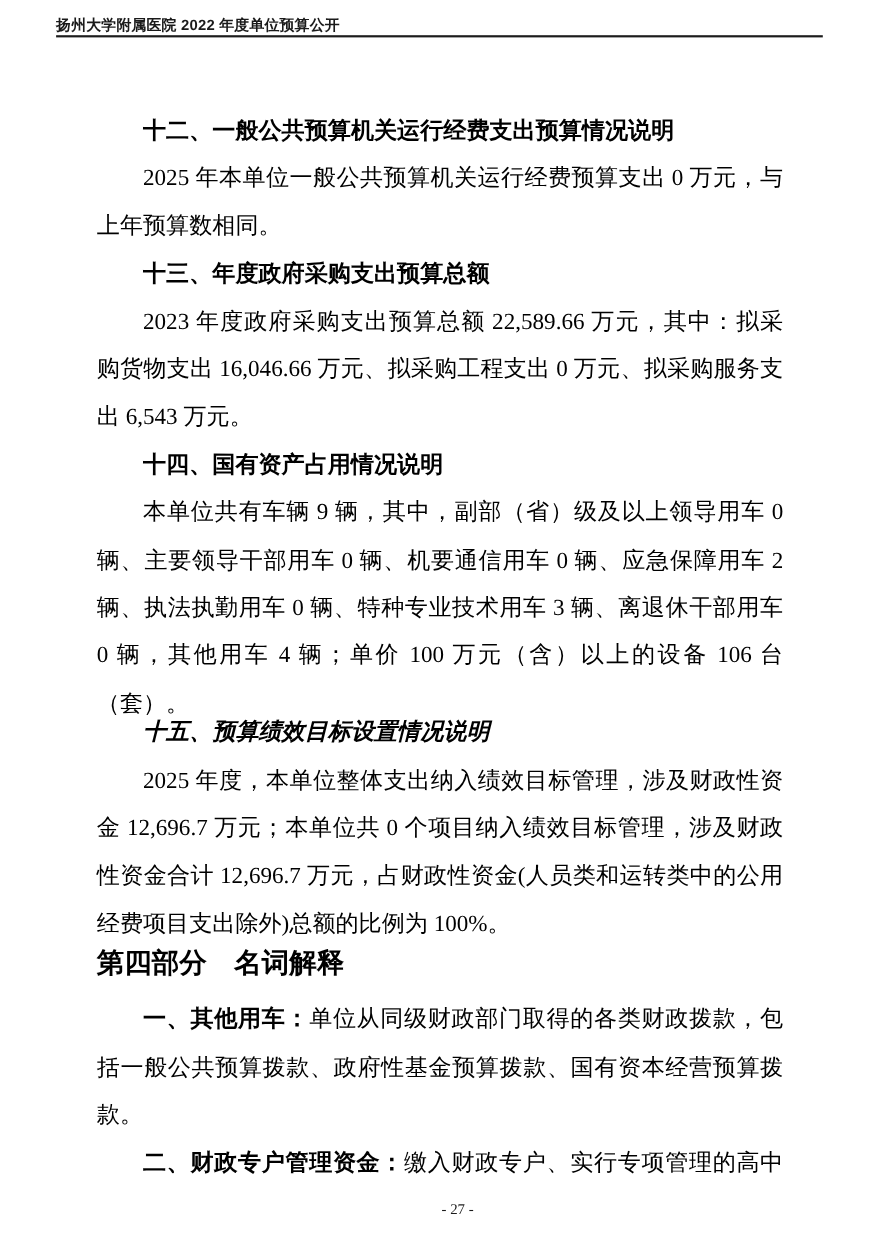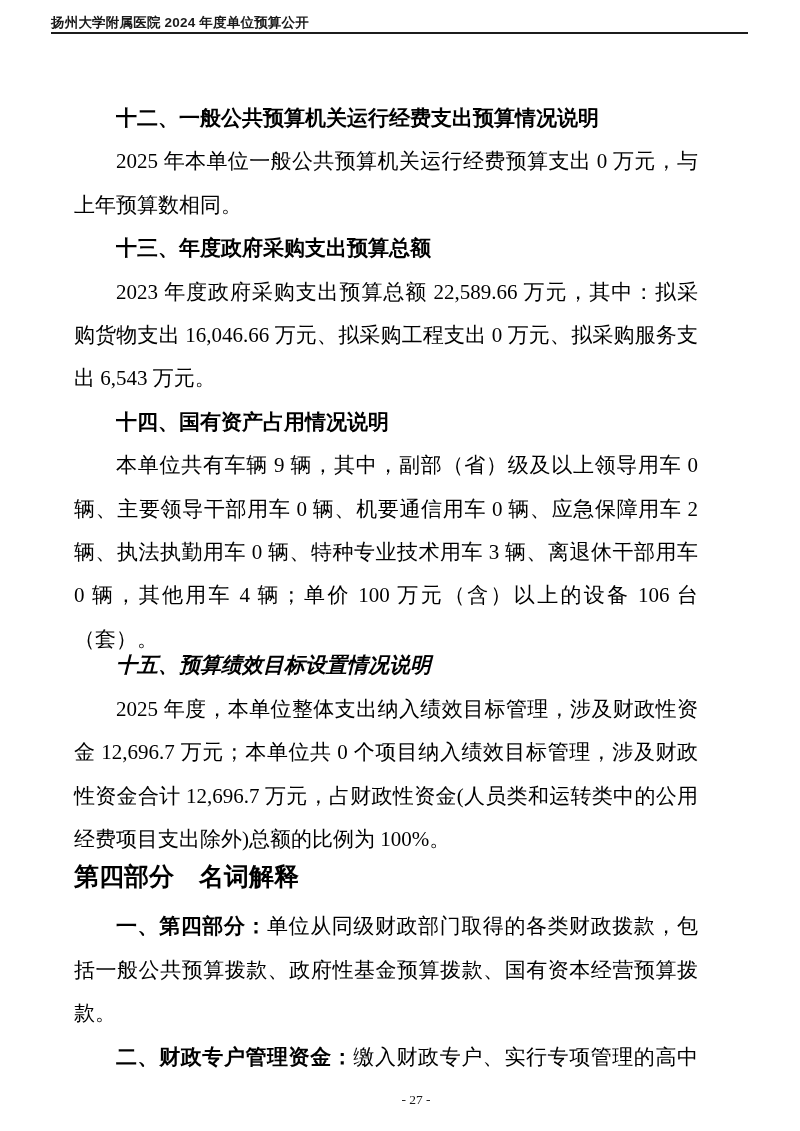--- a/index.html
+++ b/index.html
@@ -31,21 +31,21 @@
     position: absolute;
     left: 51px;
     top: 32px;
     width: 697px;
     height: 2px;
     background: #1c1c1c;
   }
   
   .content {
     position: absolute;
-    left: 74px;
+    left: 88px;
     top: 97px;
     width: 624px;
     font-family: "Liberation Serif", serif;
     font-size: 21px;
     line-height: 43.4px;
     color: #000000;
     text-align: justify;
   }
   .section-heading {
     margin: 0;
@@ -86,40 +86,40 @@
     font-family: "Liberation Serif", serif;
     font-size: 13.5px;
     color: #1a1a1a;
   }
 </style>
 </head>
 <body>
 
 <div class="page">
 
-  <div class="page-header-title">扬州大学附属医院 2024 年度单位预算公开</div>
+  <div class="page-header-title">扬州大学附属医院 2022 年度单位预算公开</div>
   <div class="page-header-rule"></div>
 
   <div class="content">
 
     <h2 class="section-heading">十二、一般公共预算机关运行经费支出预算情况说明</h2>
     <p>2025 年本单位一般公共预算机关运行经费预算支出 0 万元，与上年预算数相同。</p>
 
     <h2 class="section-heading">十三、年度政府采购支出预算总额</h2>
     <p>2023 年度政府采购支出预算总额 22,589.66 万元，其中：拟采购货物支出 16,046.66 万元、拟采购工程支出 0 万元、拟采购服务支出 6,543 万元。</p>
 
     <h2 class="section-heading">十四、国有资产占用情况说明</h2>
     <p>本单位共有车辆 9 辆，其中，副部（省）级及以上领导用车 0 辆、主要领导干部用车 0 辆、机要通信用车 0 辆、应急保障用车 2 辆、执法执勤用车 0 辆、特种专业技术用车 3 辆、离退休干部用车 0 辆，其他用车 4 辆；单价 100 万元（含）以上的设备 106 台（套）。</p>
 
     <h2 class="section-heading tight-top">十五、预算绩效目标设置情况说明</h2>
     <p>2025 年度，本单位整体支出纳入绩效目标管理，涉及财政性资金 12,696.7 万元；本单位共 0 个项目纳入绩效目标管理，涉及财政性资金合计 12,696.7 万元，占财政性资金(人员类和运转类中的公用经费项目支出除外)总额的比例为 100%。</p>
 
     <h1 class="part-heading">第四部分　名词解释</h1>
 
-    <p class="definition"><span class="term">一、第四部分：</span><span>单位从同级财政部门取得的各类财政拨款，包括一般公共预算拨款、政府性基金预算拨款、国有资本经营预算拨款。</span></p>
+    <p class="definition"><span class="term">一、其他用车：</span><span>单位从同级财政部门取得的各类财政拨款，包括一般公共预算拨款、政府性基金预算拨款、国有资本经营预算拨款。</span></p>
 
     <p class="definition stretch-last"><span class="term">二、财政专户管理资金：</span><span>缴入财政专户、实行专项管理的高中</span></p>
 
   </div>
 
   <div class="page-footer">- 27 -</div>
 
 </div>
 
 </body></html>

